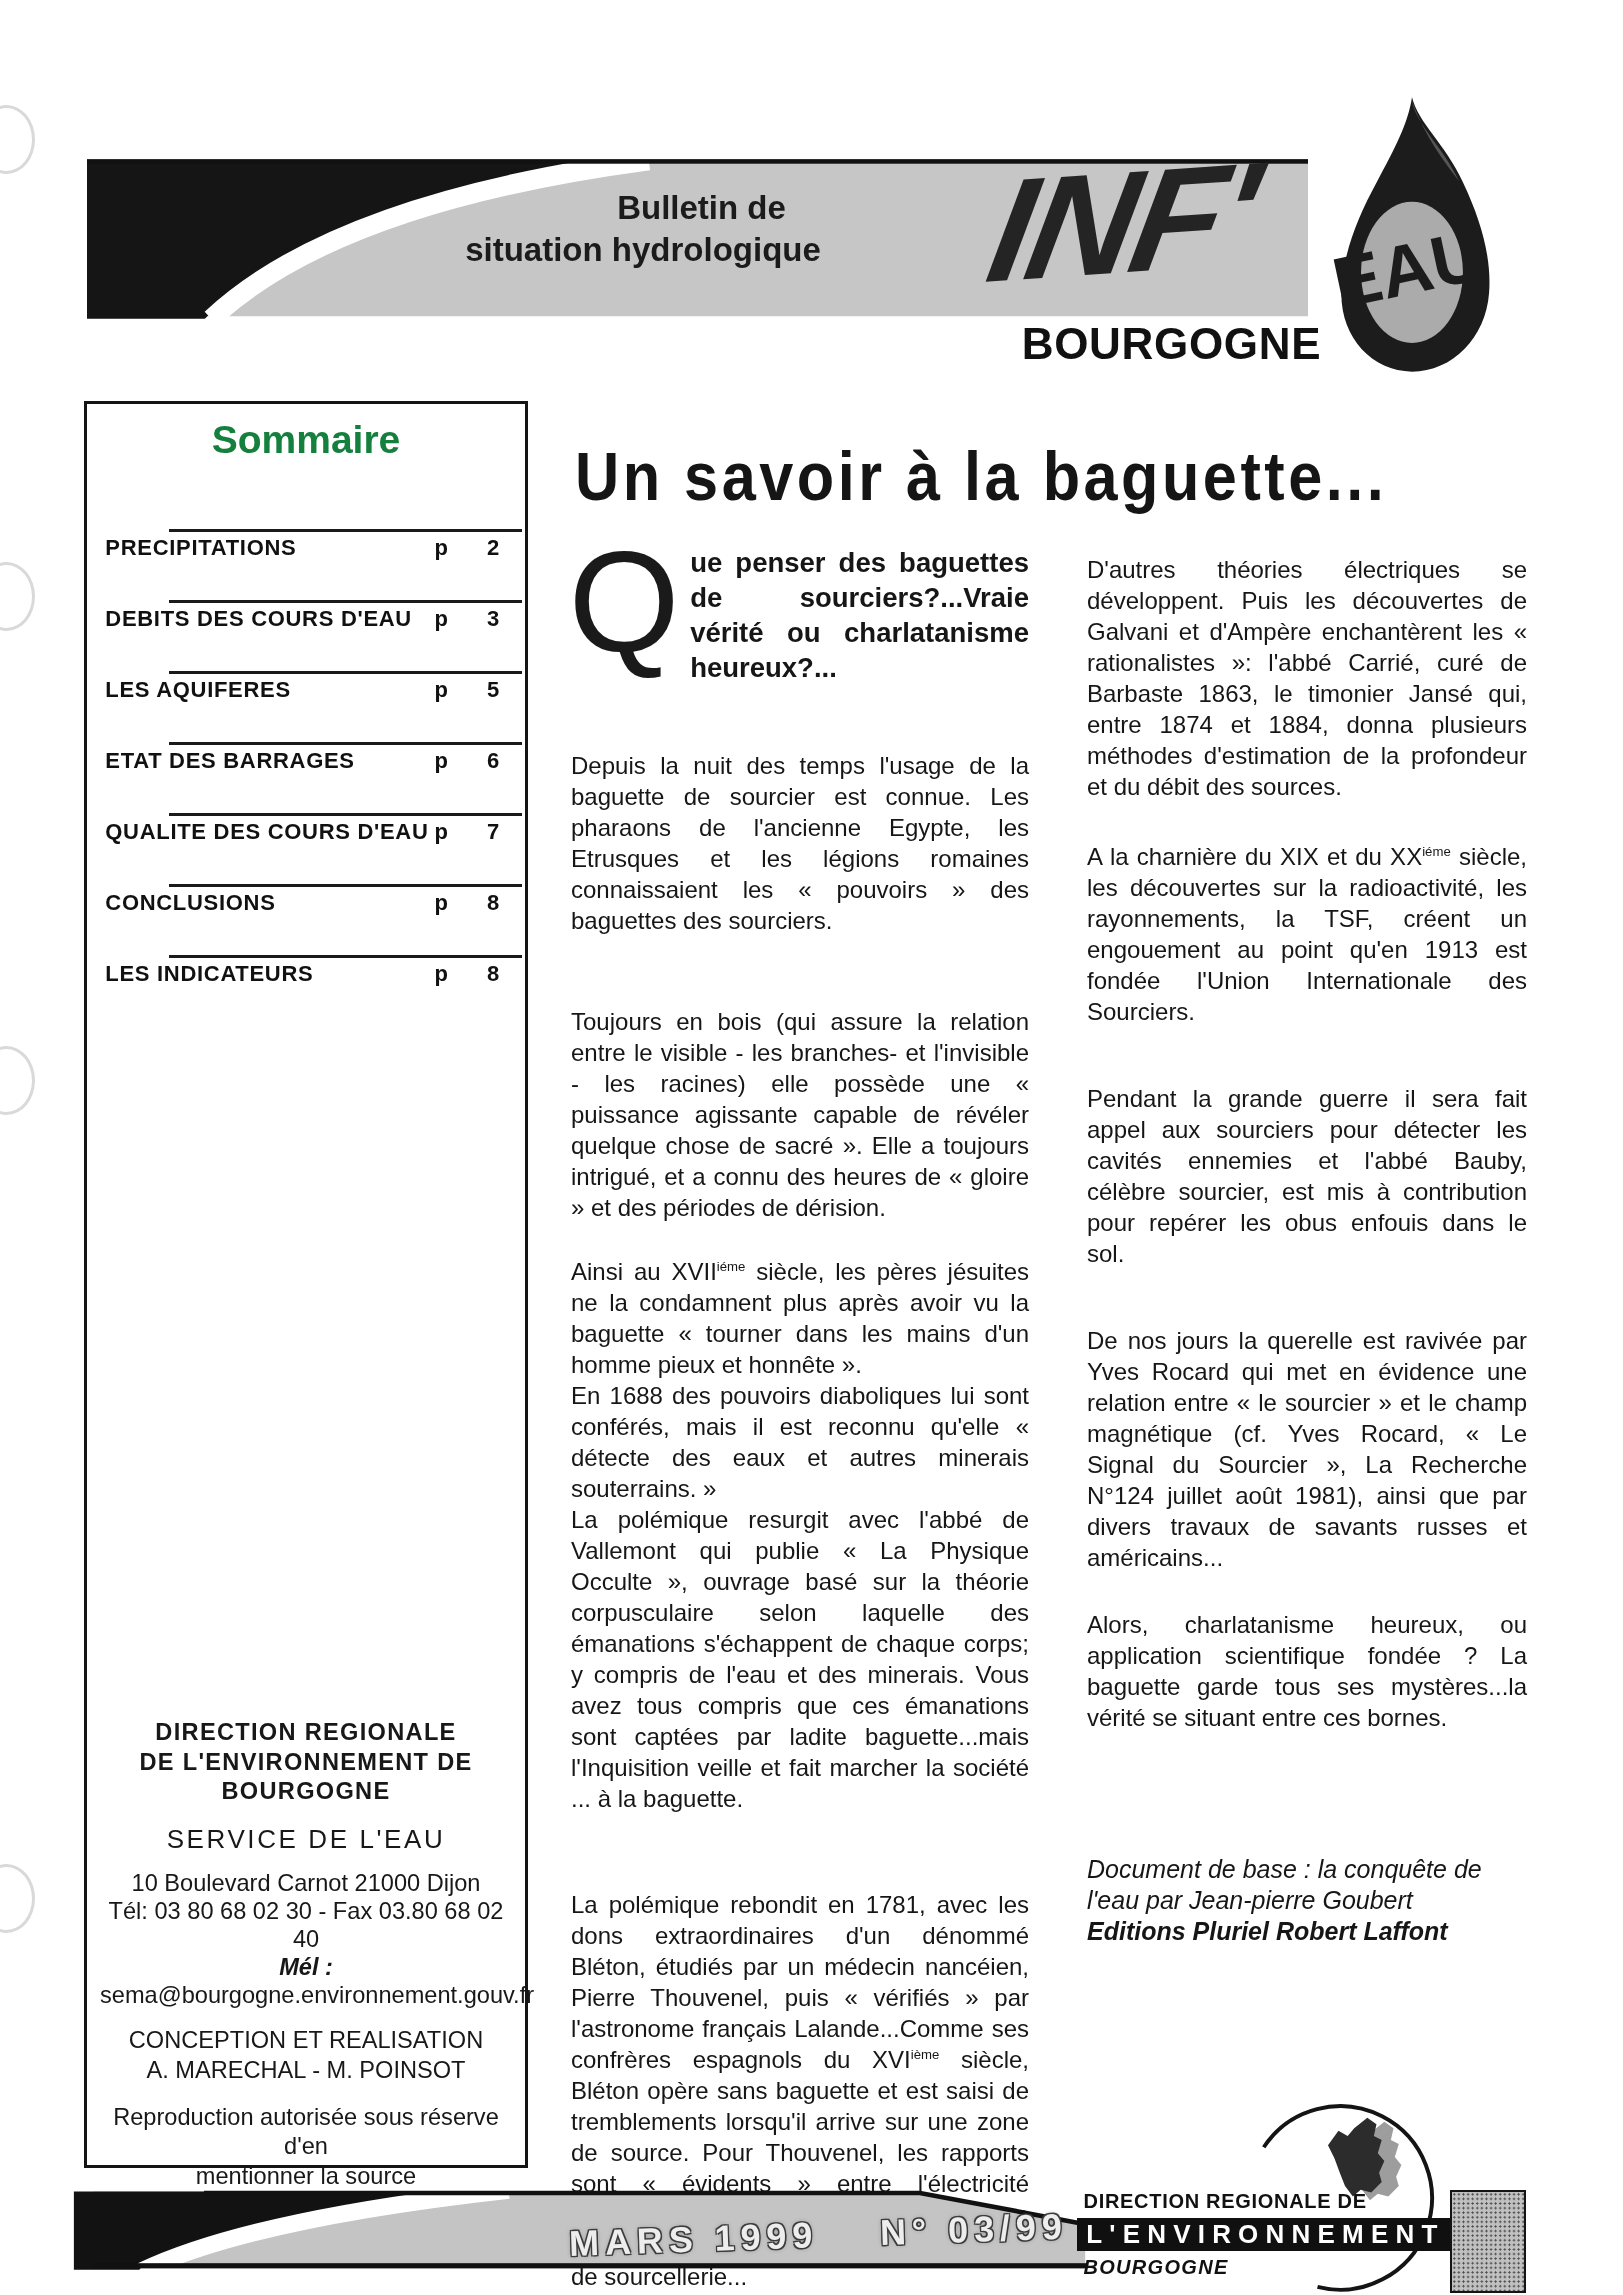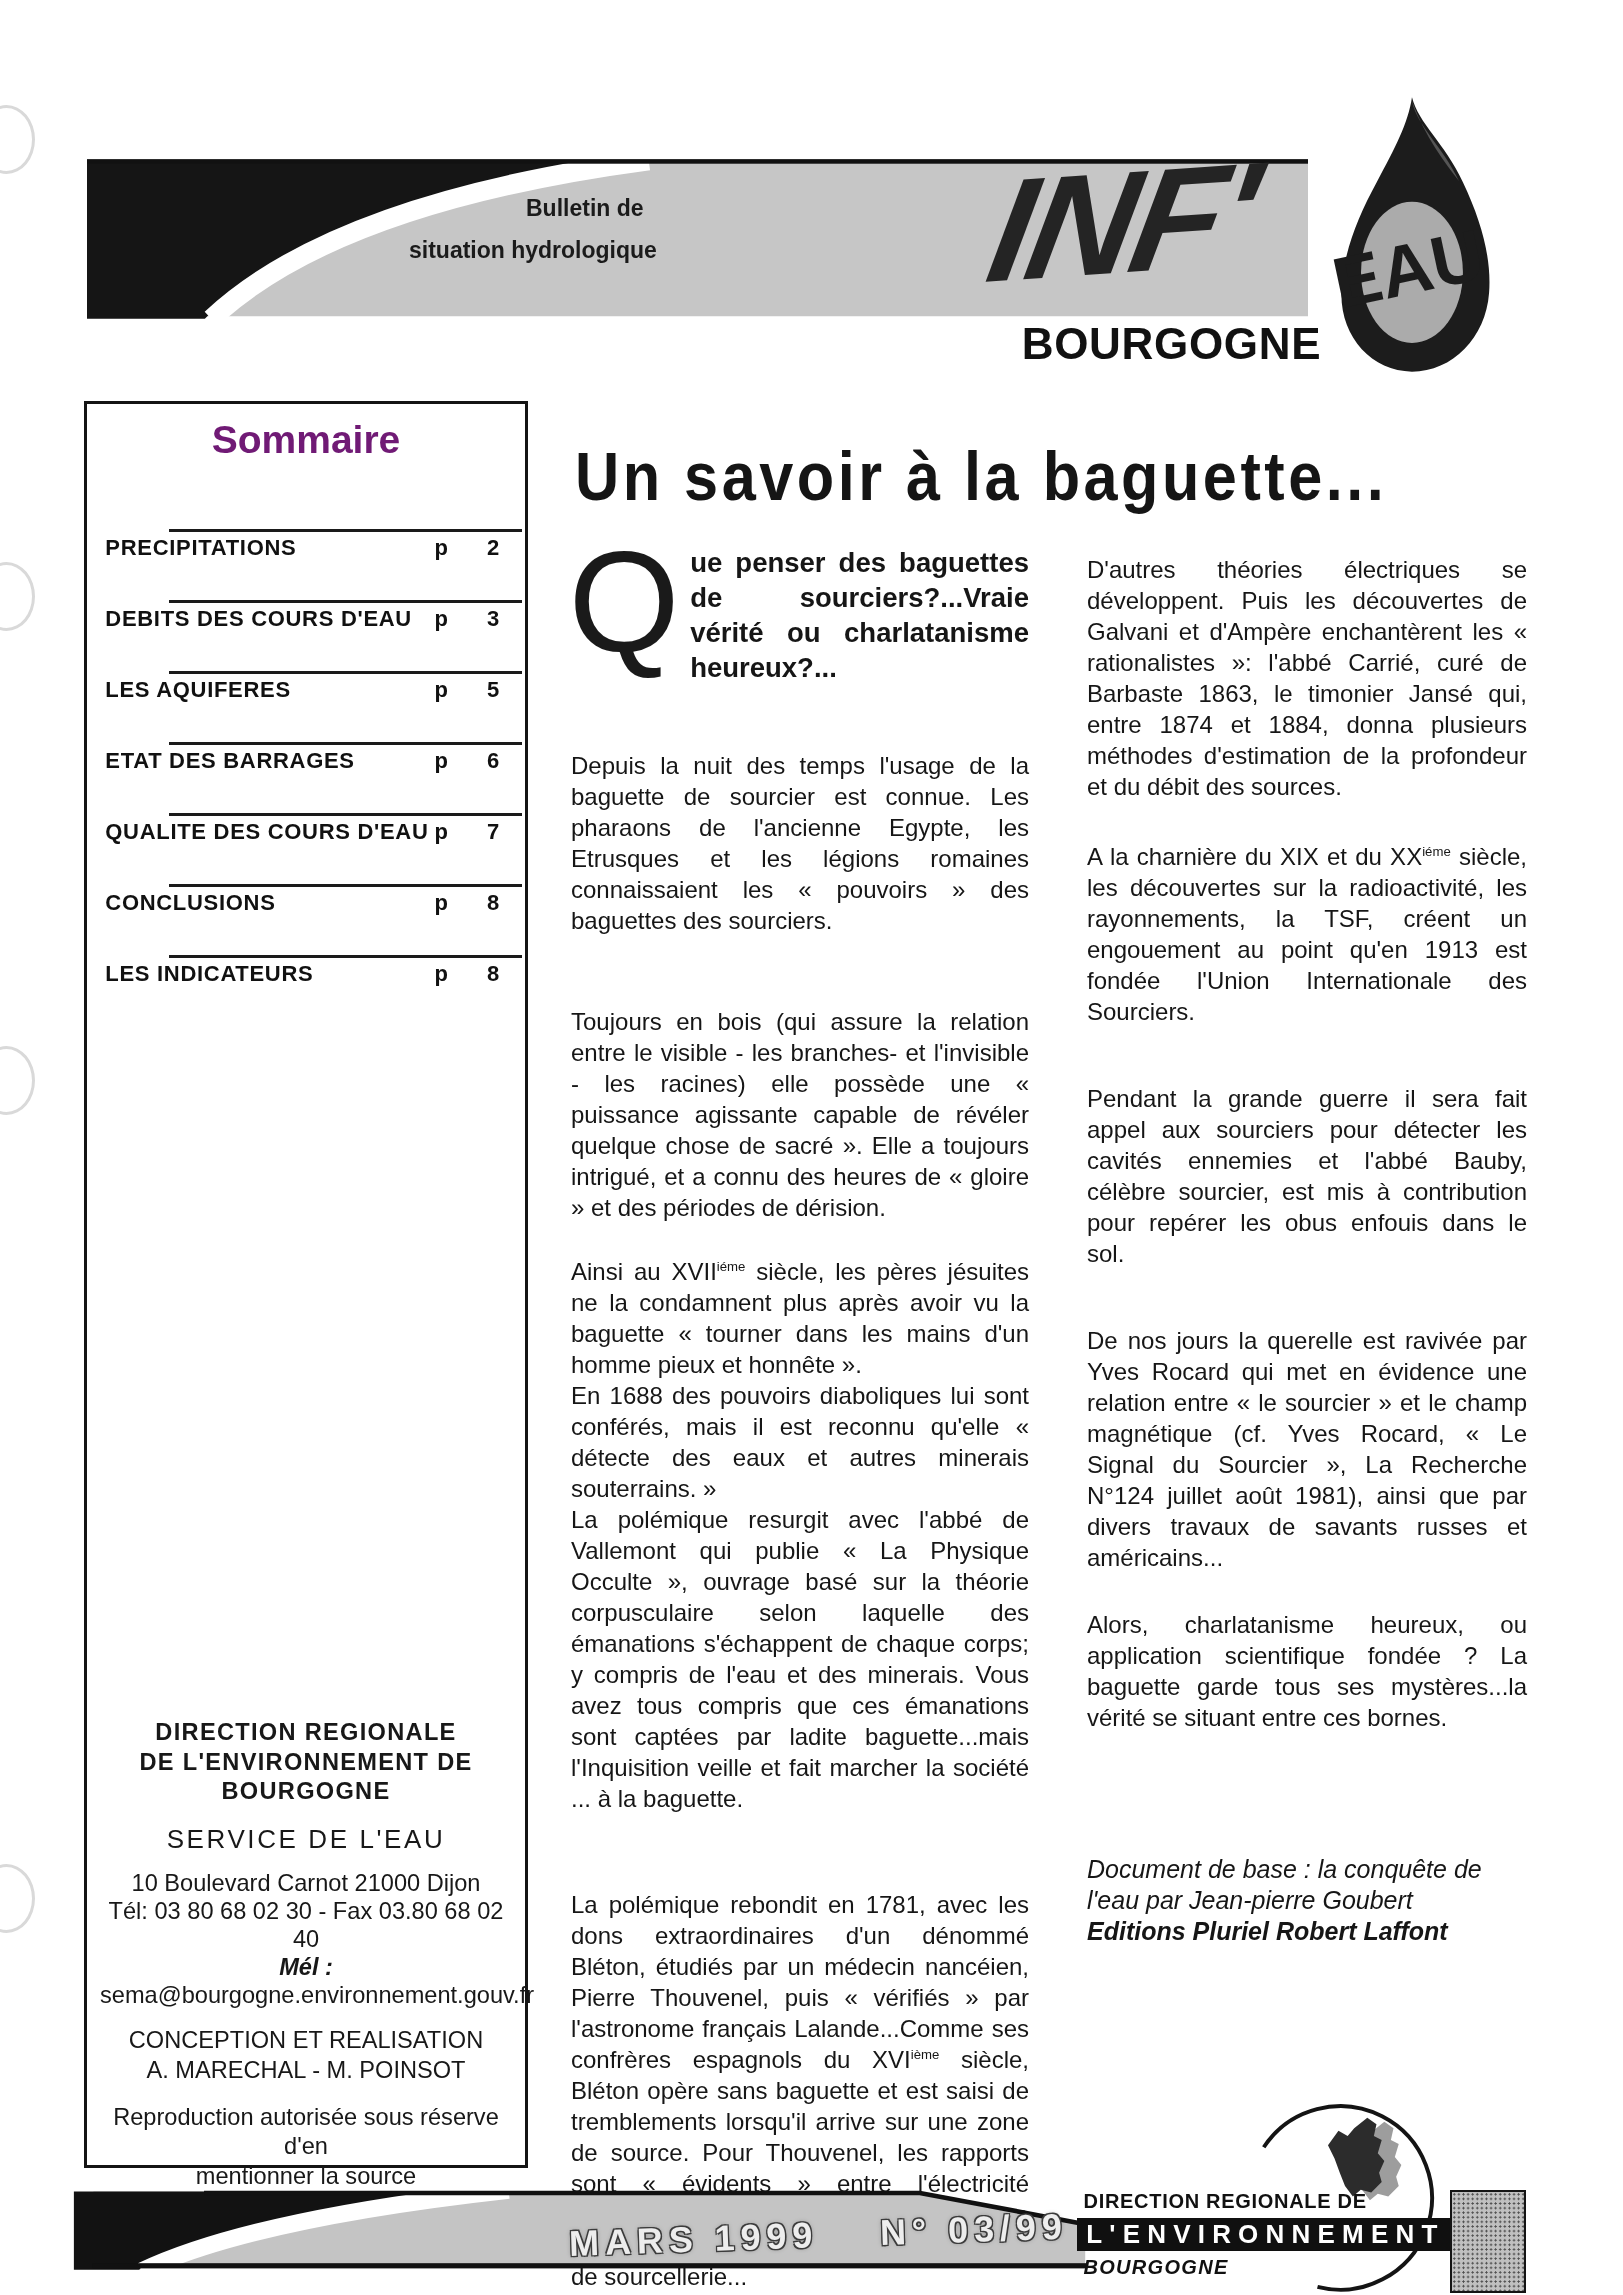--- a/index.html
+++ b/index.html
@@ -6,35 +6,35 @@
   .page{position:relative;width:1623px;height:2295px;background:#ffffff;
         font-family:"Liberation Sans",sans-serif;color:#161616;overflow:hidden;}
 
   
   .punch{position:absolute;left:-22px;width:51px;height:63px;border:3.9px solid #d9d9d9;
          border-radius:50%;background:#fff;}
 
   
   .masthead-svg{position:absolute;left:87px;top:159px;}
   .masthead-title{position:absolute;left:353px;top:187px;width:524px;
-                  font-weight:bold;font-size:23px;line-height:42px;color:#1b1b1b;}
+                  font-weight:bold;font-size:33px;line-height:42px;color:#1b1b1b;text-align:center;}
   .masthead-title .l1{display:block;padding-left:173px;}
   .masthead-title .l2{display:block;padding-left:56px;}
   .inf-script{position:absolute;left:979px;top:158px;font-size:147px;line-height:147px;
               font-style:italic;font-weight:bold;letter-spacing:-3.9px;color:#242424;
               transform:skewX(-14deg) rotate(-4deg);transform-origin:left bottom;}
   .drop-svg{position:absolute;left:1314px;top:97px;}
   .region-name{position:absolute;left:975px;top:319px;width:393px;text-align:center;
                font-weight:bold;font-size:44px;letter-spacing:0.7px;color:#111;}
 
   
   .toc-box{position:absolute;left:84px;top:401px;width:444px;height:1767px;
            border:3.3px solid #141414;box-sizing:border-box;}
   .toc-title{position:absolute;top:14.4px;left:0;right:0;text-align:center;
-             font-size:39px;font-weight:bold;color:#701a75;}
+             font-size:39px;font-weight:bold;color:#15803d;}
   .toc-list{position:absolute;top:86px;left:0;right:0;}
   .toc-item{position:relative;height:71px;display:flex;align-items:flex-end;
             padding:0 6.5px 0 18.3px;font-weight:bold;font-size:22px;color:#111;}
   .toc-label{flex:1;letter-spacing:0.7px;}
   .toc-p{width:33px;}
   .toc-num{width:51px;text-align:center;}
   .toc-rule{position:absolute;left:82px;right:2.6px;top:39px;height:2.6px;background:#1a1a1a;}
 
   .publisher{position:absolute;left:13px;right:13px;top:1314px;text-align:center;color:#181818;}
   .pub-org{font-weight:bold;font-size:23.6px;line-height:29.5px;letter-spacing:1.3px;margin-bottom:17px;}

